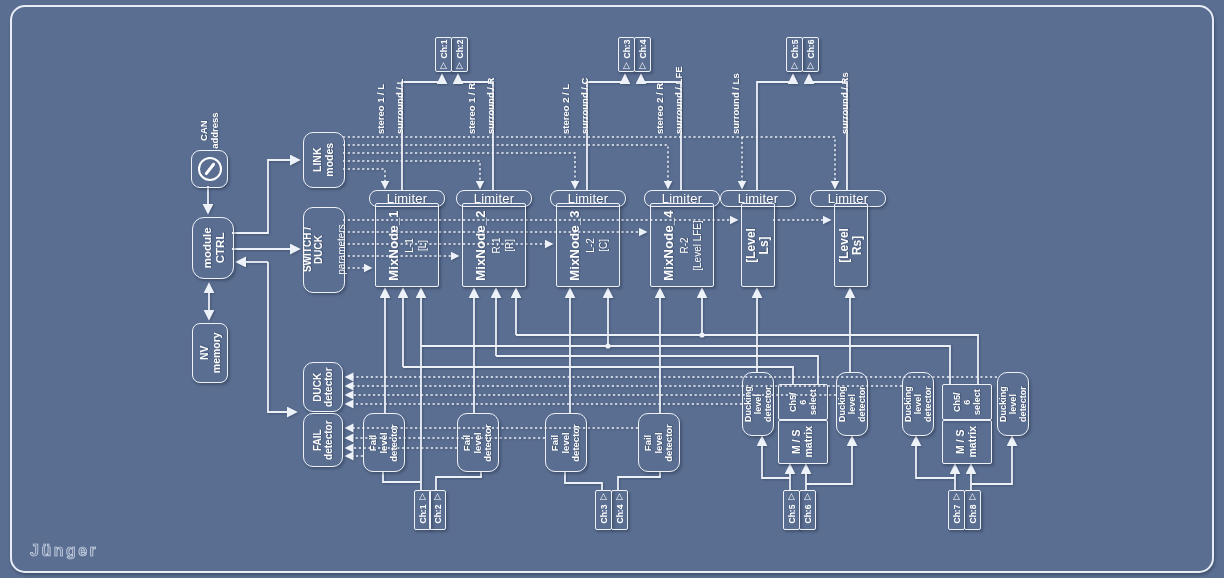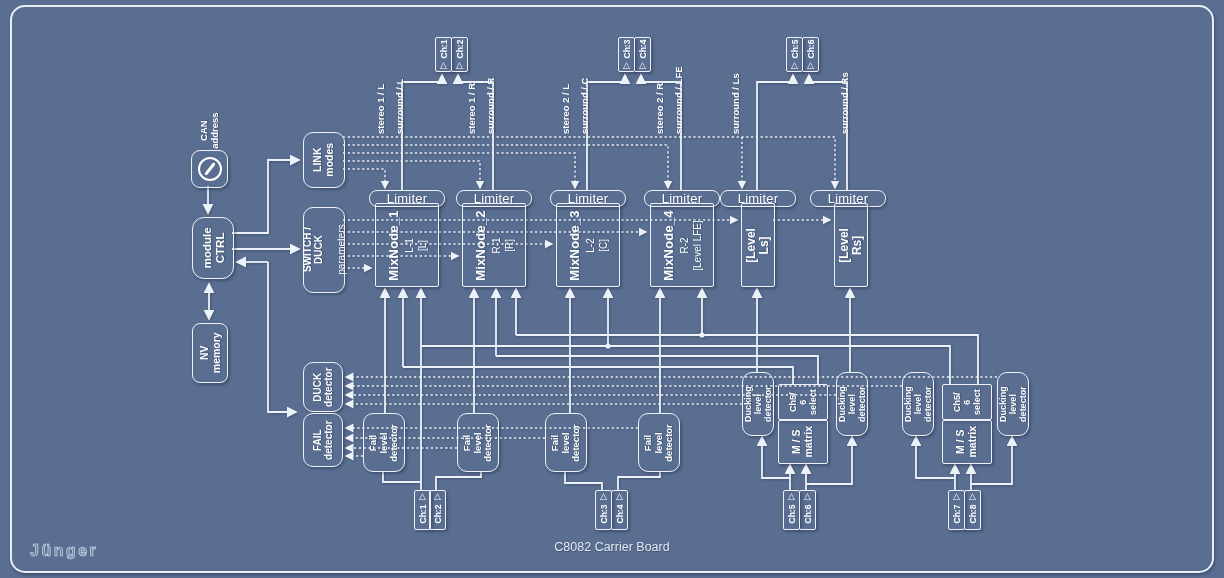--- a/index.html
+++ b/index.html
@@ -313,14 +313,13 @@
   <div class="vlabel" style="left:478px;top:122px;">stereo 1 / R</div>
   <div class="vlabel" style="left:497px;top:122px;">surround / R</div>
   <div class="vlabel" style="left:572px;top:122px;">stereo 2 / L</div>
   <div class="vlabel" style="left:591px;top:122px;">surround / C</div>
   <div class="vlabel" style="left:666px;top:122px;">stereo 2 / R</div>
   <div class="vlabel" style="left:685px;top:122px;">surround / LFE</div>
   <div class="vlabel" style="left:742px;top:122px;">surround / Ls</div>
   <div class="vlabel" style="left:851px;top:122px;">surround / Rs</div>
 
   <div class="logo">Jünger</div>
-  <div class="caption">C8082 Carrier Board</div>
 </div>
 
 </body></html>

